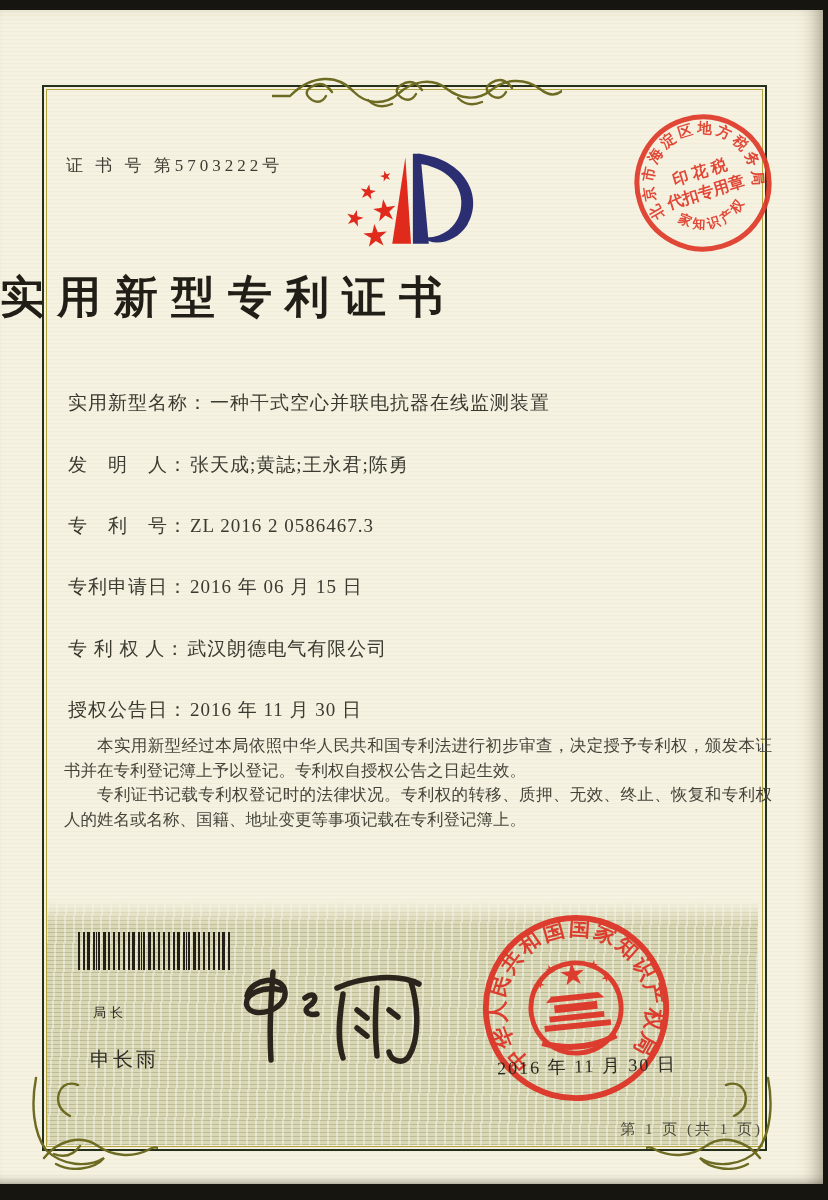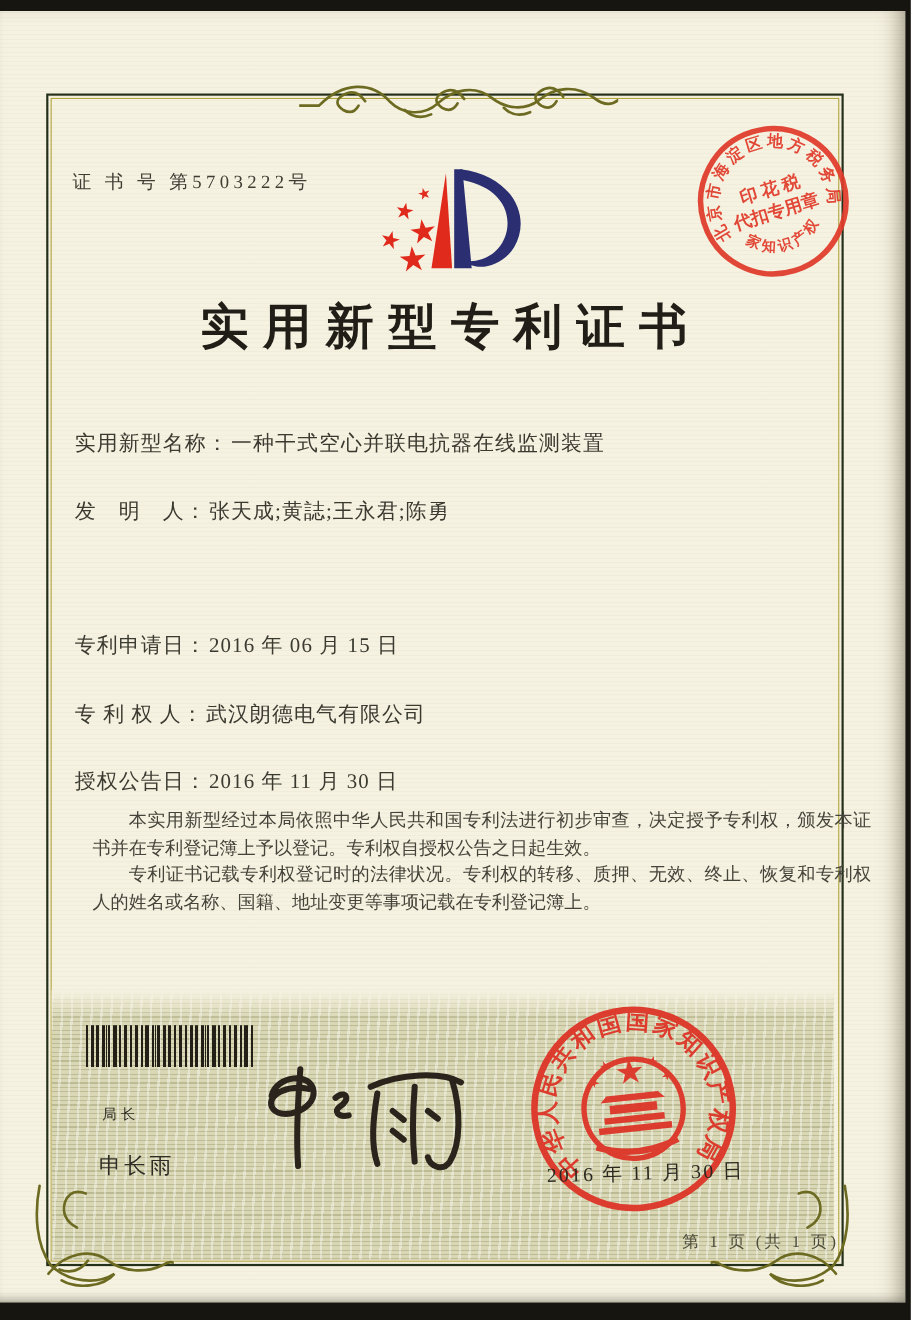--- a/index.html
+++ b/index.html
@@ -13,28 +13,28 @@
   .frame::after{content:"";position:absolute;left:2px;top:2px;right:2px;bottom:2px;
          border:1px solid #b3a43e;}
   .waves{position:absolute;left:47px;top:890px;width:711px;height:245px;
          background-color:#d9d7b5;
          background-image:
            repeating-linear-gradient(92deg, rgba(255,255,255,.38) 0 2px, transparent 2px 9px),
            repeating-linear-gradient(0deg, rgba(140,143,94,.38) 0 1px, transparent 1px 4px);}
   .waves::before{content:"";position:absolute;left:0;top:0;right:0;height:26px;
          background:linear-gradient(#f6f2e1, rgba(246,242,225,0));}
   .cert-no{position:absolute;left:66px;top:144px;font-size:17px;letter-spacing:4px;color:#3f3d33;}
-  .title{position:absolute;left:0;width:820px;top:258px;margin:0;text-align:center;
+  .title{position:absolute;left:0;width:820px;top:258px;margin:0;text-align:left;
          font-size:44px;font-weight:700;letter-spacing:13px;color:#211e18;}
   .logo{position:absolute;left:336px;top:128px;}
   .row{position:absolute;left:68px;width:700px;font-size:19px;color:#3b3a30;letter-spacing:1px;}
   .row .val{margin-left:2px;}
   .r0{top:380px}.r1{top:442px}.r2{top:503px}.r3{top:564px}.r4{top:626px}.r5{top:687px}
   .paras{position:absolute;left:64px;top:724px;width:708px;font-size:16.5px;line-height:24.6px;
-         color:#45443a;text-align:justify;margin-left:20px;}
+         color:#45443a;text-align:justify;}
   .paras p{margin:0;text-indent:2em;}
   .barcode{position:absolute;left:78px;top:922px;width:152px;height:38px;
          background:
            repeating-linear-gradient(90deg,#231f17 0 2px,transparent 2px 5px),
            repeating-linear-gradient(90deg,#231f17 0 1px,transparent 1px 9px);}
   .signer-title{position:absolute;left:93px;top:994px;font-size:13px;color:#2e2c24;letter-spacing:4px;}
   .signer-name{position:absolute;left:90px;top:1036px;font-size:20px;color:#2e2c24;letter-spacing:3px;}
   .signature{position:absolute;left:205px;top:948px;}
   .stamp{position:absolute;left:628px;top:98px;transform:rotate(-17deg);opacity:.93;}
   .seal{position:absolute;left:478px;top:900px;transform:rotate(-6deg);opacity:.95;}
@@ -89,20 +89,21 @@
       <use href="#star" transform="translate(52,77) scale(1.05) rotate(-8)"></use>
       <use href="#star" transform="translate(20,85) scale(0.78) rotate(14)"></use>
       <use href="#star" transform="translate(42,104) scale(1.1) rotate(-5)"></use>
     </g>
   </svg>
 
   <h1 class="title">实用新型专利证书</h1>
 
   <div class="row r1"><span>发　明　人：</span><span class="val">张天成;黄誌;王永君;陈勇</span></div>
   <div class="row r0"><span>实用新型名称：</span><span class="val">一种干式空心并联电抗器在线监测装置</span></div>
+  <div class="row r2"><span>专　利　号：</span><span class="val">ZL 2016 2 0586467.3</span></div>
   <div class="row r3"><span>专利申请日：</span><span class="val">2016 年 06 月 15 日</span></div>
   <div class="row r4"><span>专 利 权 人：</span><span class="val">武汉朗德电气有限公司</span></div>
   <div class="row r5"><span>授权公告日：</span><span class="val">2016 年 11 月 30 日</span></div>
 
   <div class="paras">
     <p>本实用新型经过本局依照中华人民共和国专利法进行初步审查，决定授予专利权，颁发本证书并在专利登记簿上予以登记。专利权自授权公告之日起生效。</p>
     <p>专利证书记载专利权登记时的法律状况。专利权的转移、质押、无效、终止、恢复和专利权人的姓名或名称、国籍、地址变更等事项记载在专利登记簿上。</p>
   </div>
 
   <div class="barcode"></div>

